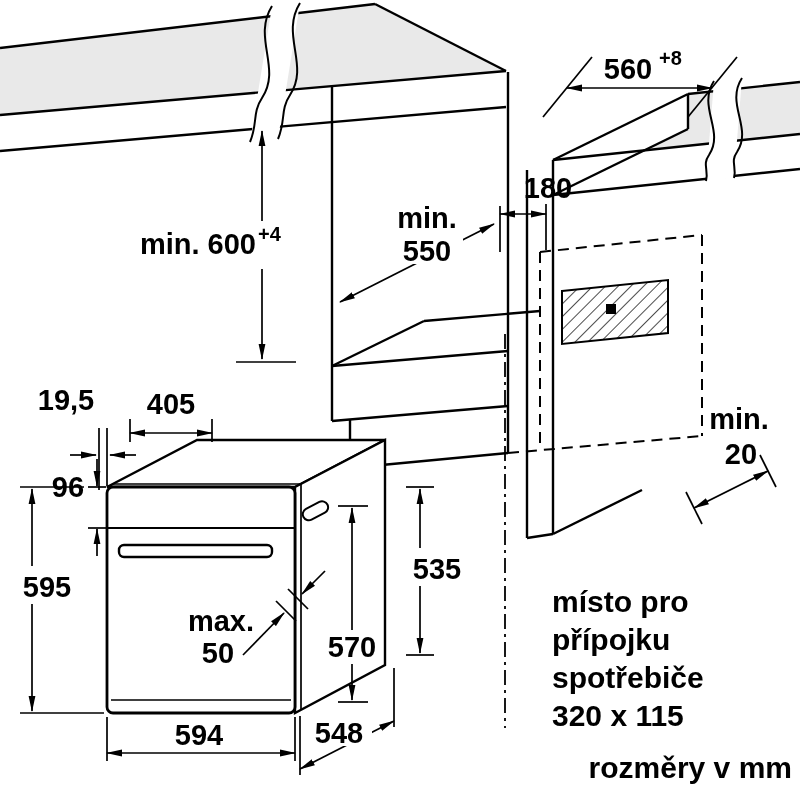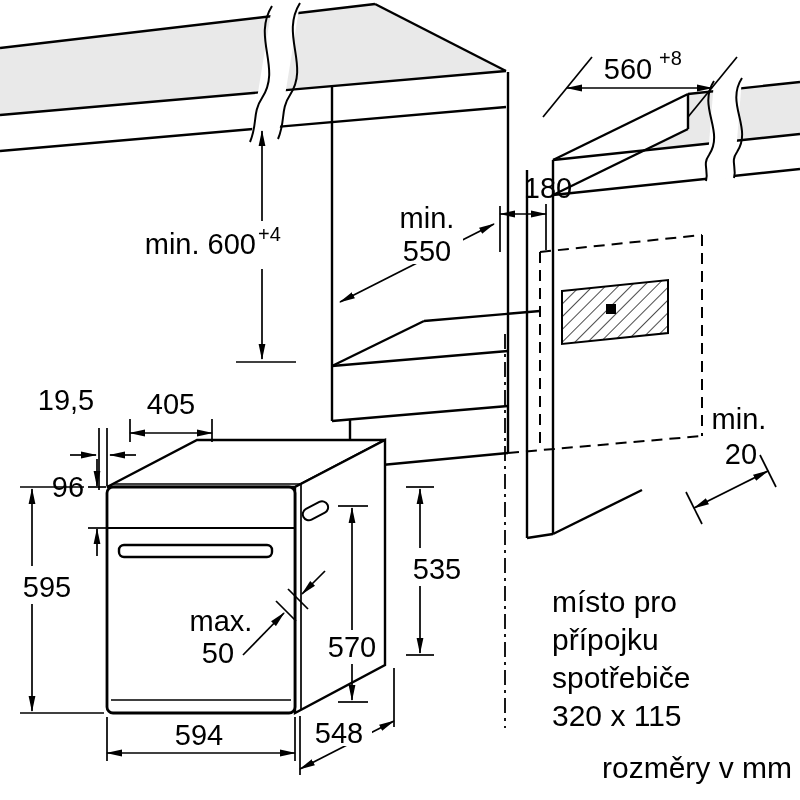--- a/index.html
+++ b/index.html
@@ -1,16 +1,16 @@
 <!DOCTYPE html>
 <html><head>
 <meta charset="utf-8">
 <style>
   html,body{margin:0;padding:0;background:#fff;}
-  .stage{width:800px;height:800px;background:#fff;overflow:hidden;}
+  .stage{width:800px;height:800px;background:#fff;overflow:hidden;font-weight:bold;}
   svg{display:block;}
   text{font-family:"Liberation Sans","DejaVu Sans",sans-serif;fill:#000;}
   .dim{font-size:29px;}
   .sup{font-size:20px;}
   .note{font-size:30px;}
   .ln{stroke:#000;stroke-width:2.4;fill:none;}
   .thick{stroke-width:2.8;}
   .thin{stroke-width:1.7;}
   .dim-ln{stroke:#000;stroke-width:1.7;fill:none;}
   .dash{stroke-dasharray:11 7;stroke-width:2;}

